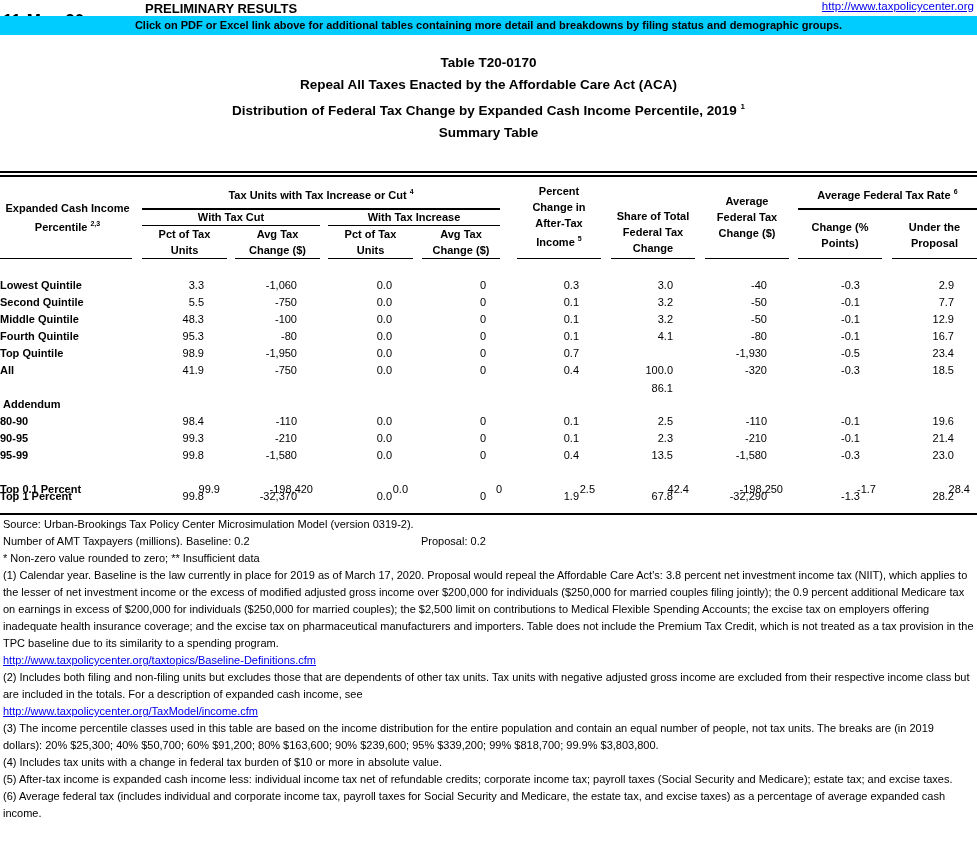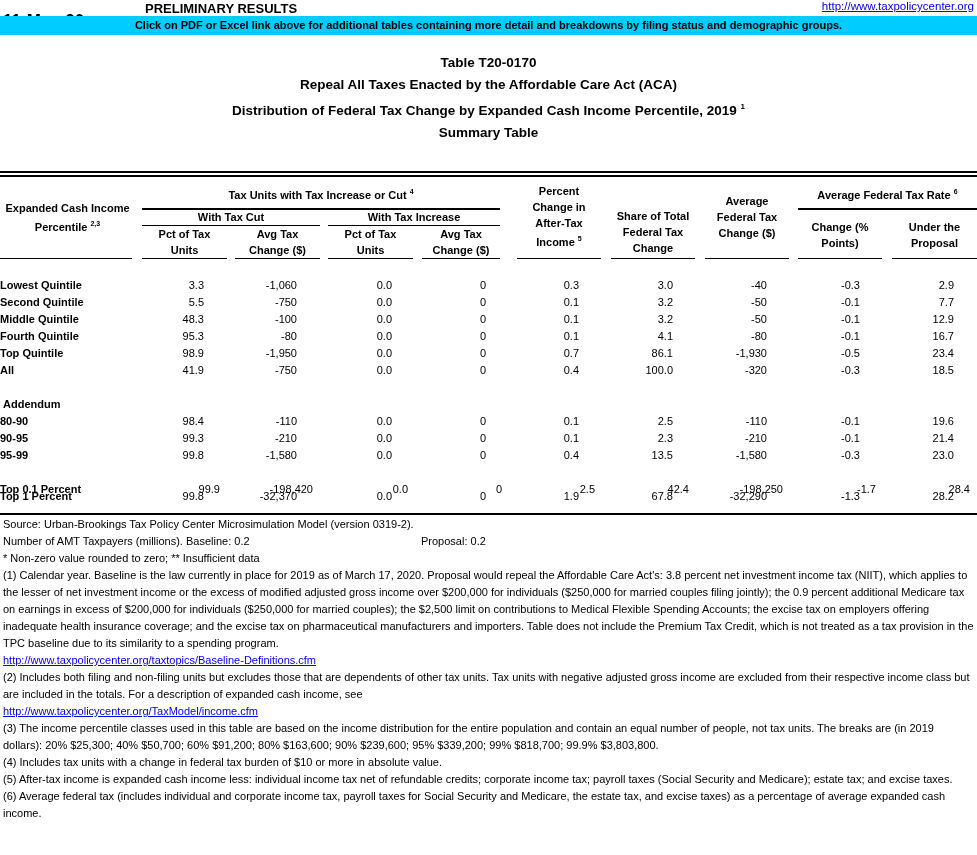--- a/index.html
+++ b/index.html
@@ -177,21 +177,21 @@
       <span class="c" style="right: 117px;">-0.1</span>
       <span class="c" style="right: 23px;">16.7</span>
     </div>
     <div class="row" style="top: 345px;">
       <span class="lab">Top Quintile</span>
       <span class="c" style="right: 773px;">98.9</span>
       <span class="c" style="right: 680px;">-1,950</span>
       <span class="c" style="right: 585px;">0.0</span>
       <span class="c" style="right: 491px;">0</span>
       <span class="c" style="right: 398px;">0.7</span>
-      <span class="c" style="right: 304px;">86.1</span>
+      <span class="c" style="right: 304px; margin-top: 35px;">86.1</span>
       <span class="c" style="right: 210px;">-1,930</span>
       <span class="c" style="right: 117px;">-0.5</span>
       <span class="c" style="right: 23px;">23.4</span>
     </div>
     <div class="row" style="top: 362px;">
       <span class="lab">All</span>
       <span class="c" style="right: 773px;">41.9</span>
       <span class="c" style="right: 680px;">-750</span>
       <span class="c" style="right: 585px;">0.0</span>
       <span class="c" style="right: 491px;">0</span>

